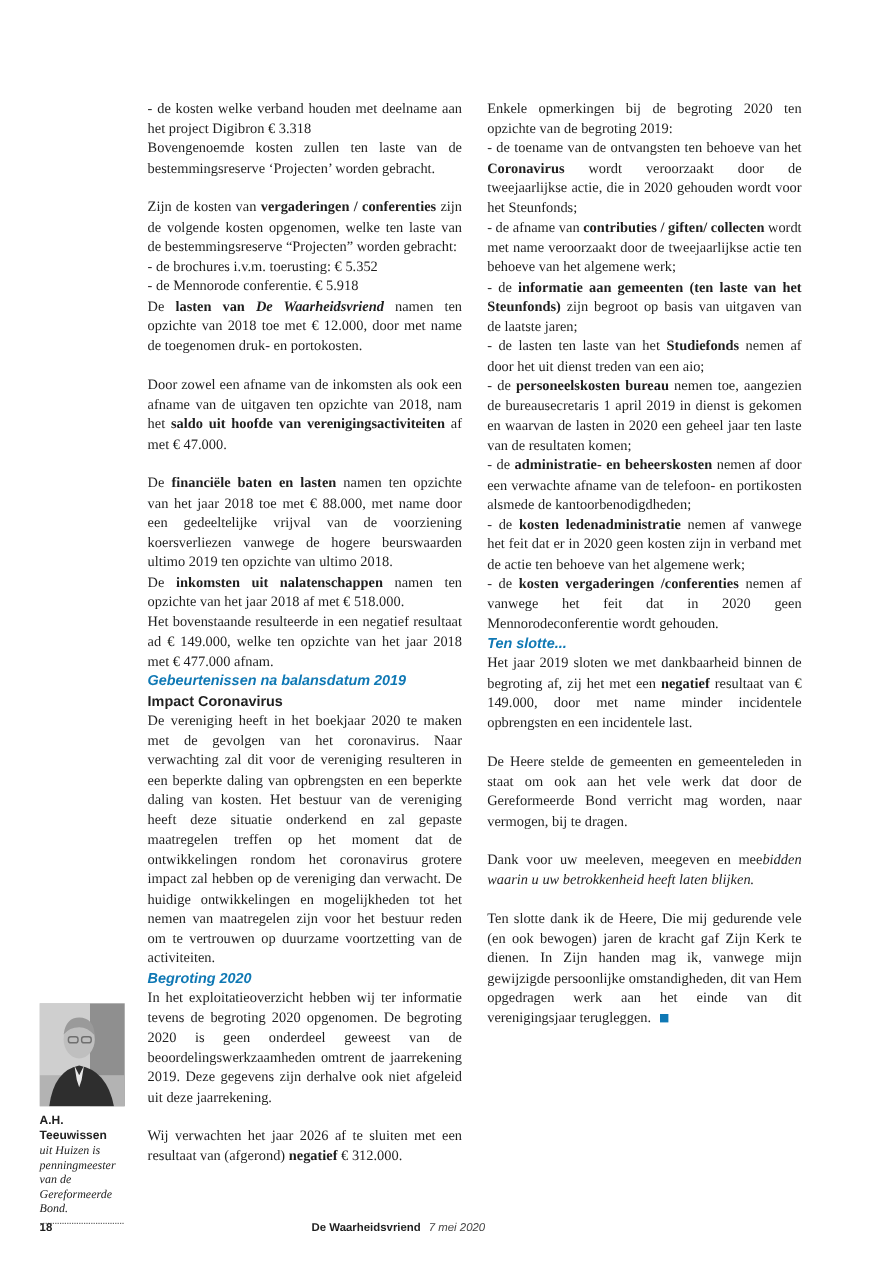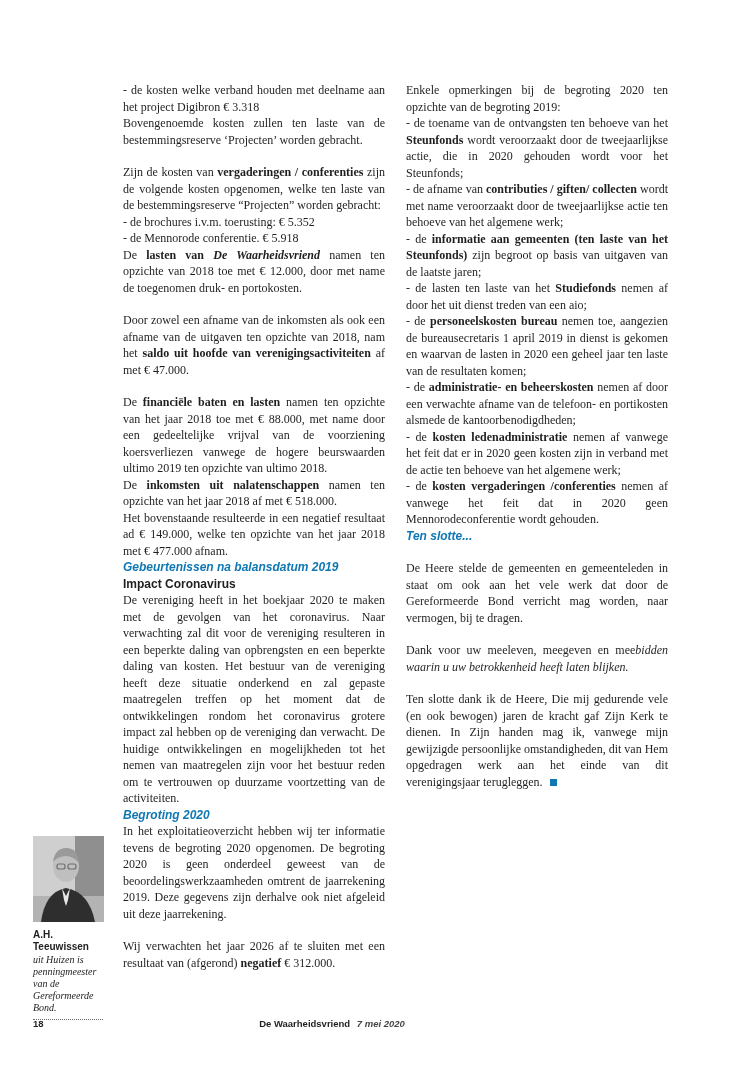--- a/index.html
+++ b/index.html
@@ -59,21 +59,21 @@
   .dotline { margin-top: 5px; border-top: 1.5px dotted #666; width: 70px; height: 0; }
 
   .footer {
     position: absolute; left: 0; top: 1018px; width: 664px; height: 14px;
     font-family: "Liberation Sans", sans-serif;
     font-size: 9.5px; color: #1f1f1f;
   }
   .pagenum { position: absolute; left: 33px; top: 0; font-weight: bold; }
   .footcenter { position: absolute; left: 0; top: 0; width: 100%; text-align: center; }
   .foot-title { font-weight: bold; }
-  .foot-date { font-style: italic; color: #444; margin-left: 4px; font-weight: bold; }
+  .foot-date { font-style: italic; color: #444; margin-left: 4px; }
 </style>
 </head>
 <body>
 
 <div class="page">
 
   <div class="columns">
     <div class="col">
         <p class="para"><span>- de kosten welke verband houden met deelname aan het project Digibron € 3.318
 Bovengenoemde kosten zullen ten laste van de bestemmingsreserve ‘Projecten’ worden gebracht.</span></p>
@@ -87,29 +87,30 @@
 Het bovenstaande resulteerde in een negatief resultaat ad € 149.000, welke ten opzichte van het jaar 2018 met € 477.000 afnam.</span></p>
         <h3 class="h-blue gap"><span>Gebeurtenissen na balansdatum 2019</span></h3>
         <h4 class="h-bold"><span>Impact Coronavirus</span></h4>
         <p class="para"><span>De vereniging heeft in het boekjaar 2020 te maken met de gevolgen van het coronavirus. Naar verwachting zal dit voor de vereniging resulteren in een beperkte daling van opbrengsten en een beperkte daling van kosten. Het bestuur van de vereniging heeft deze situatie onderkend en zal gepaste maatregelen treffen op het moment dat de ontwikkelingen rondom het coronavirus grotere impact zal hebben op de vereniging dan verwacht. De huidige ontwikkelingen en mogelijkheden tot het nemen van maatregelen zijn voor het bestuur reden om te vertrouwen op duurzame voortzetting van de activiteiten.</span></p>
         <h3 class="h-blue gap"><span>Begroting 2020</span></h3>
         <p class="para"><span>In het exploitatieoverzicht hebben wij ter informatie tevens de begroting 2020 opgenomen. De begroting 2020 is geen onderdeel geweest van de beoordelingswerkzaamheden omtrent de jaarrekening 2019. Deze gegevens zijn derhalve ook niet afgeleid uit deze jaarrekening.</span></p>
         <p class="para gap"><span>Wij verwachten het jaar 2026 af te sluiten met een resultaat van (afgerond) </span><span class="b">negatief</span><span> € 312.000.</span></p>
       </div>
     <div class="col">
         <p class="para"><span>Enkele opmerkingen bij de begroting 2020 ten opzichte van de begroting 2019:
-- de toename van de ontvangsten ten behoeve van het </span><span class="b">Steunfonds</span><span> wordt veroorzaakt door de tweejaarlijkse actie, die in 2020 gehouden wordt voor het Steunfonds;
+- de toename van de ontvangsten ten behoeve van het </span><span class="b">Coronavirus</span><span> wordt veroorzaakt door de tweejaarlijkse actie, die in 2020 gehouden wordt voor het Steunfonds;
 - de afname van </span><span class="b">contributies / giften/ collecten</span><span> wordt met name veroorzaakt door de tweejaarlijkse actie ten behoeve van het algemene werk;
 - de </span><span class="b">informatie aan gemeenten (ten laste van het Steunfonds)</span><span> zijn begroot op basis van uitgaven van de laatste jaren;
 - de lasten ten laste van het </span><span class="b">Studiefonds</span><span> nemen af door het uit dienst treden van een aio;
 - de </span><span class="b">personeelskosten bureau</span><span> nemen toe, aangezien de bureausecretaris 1 april 2019 in dienst is gekomen en waarvan de lasten in 2020 een geheel jaar ten laste van de resultaten komen;
 - de </span><span class="b">administratie- en beheerskosten</span><span> nemen af door een verwachte afname van de telefoon- en portikosten alsmede de kantoorbenodigdheden;
 - de </span><span class="b">kosten ledenadministratie</span><span> nemen af vanwege het feit dat er in 2020 geen kosten zijn in verband met de actie ten behoeve van het algemene werk;
 - de </span><span class="b">kosten vergaderingen /conferenties</span><span> nemen af vanwege het feit dat in 2020 geen Mennorodeconferentie wordt gehouden.</span></p>
         <h3 class="h-blue gap"><span>Ten slotte...</span></h3>
+        <p class="para"><span>Het jaar 2019 sloten we met dankbaarheid binnen de begroting af, zij het met een </span><span class="b">negatief</span><span> resultaat van € 149.000, door met name minder incidentele opbrengsten en een incidentele last.</span></p>
         <p class="para gap"><span>De Heere stelde de gemeenten en gemeenteleden in staat om ook aan het vele werk dat door de Gereformeerde Bond verricht mag worden, naar vermogen, bij te dragen.</span></p>
         <p class="para gap"><span>Dank voor uw meeleven, meegeven en mee</span><span class="i">bidden waarin u uw betrokkenheid heeft laten blijken.</span></p>
         <p class="para gap"><span>Ten slotte dank ik de Heere, Die mij gedurende vele (en ook bewogen) jaren de kracht gaf Zijn Kerk te dienen. In Zijn handen mag ik, vanwege mijn gewijzigde persoonlijke omstandigheden, dit van Hem opgedragen werk aan het einde van dit verenigingsjaar terugleggen. </span><span class="sq"></span></p>
       </div>
   </div>
 
   <div class="author">
     <div class="photo">
       <svg width="71" height="86" viewBox="0 0 71 86" xmlns="http://www.w3.org/2000/svg">
         <rect width="71" height="86" fill="#cfcfcf"></rect>

